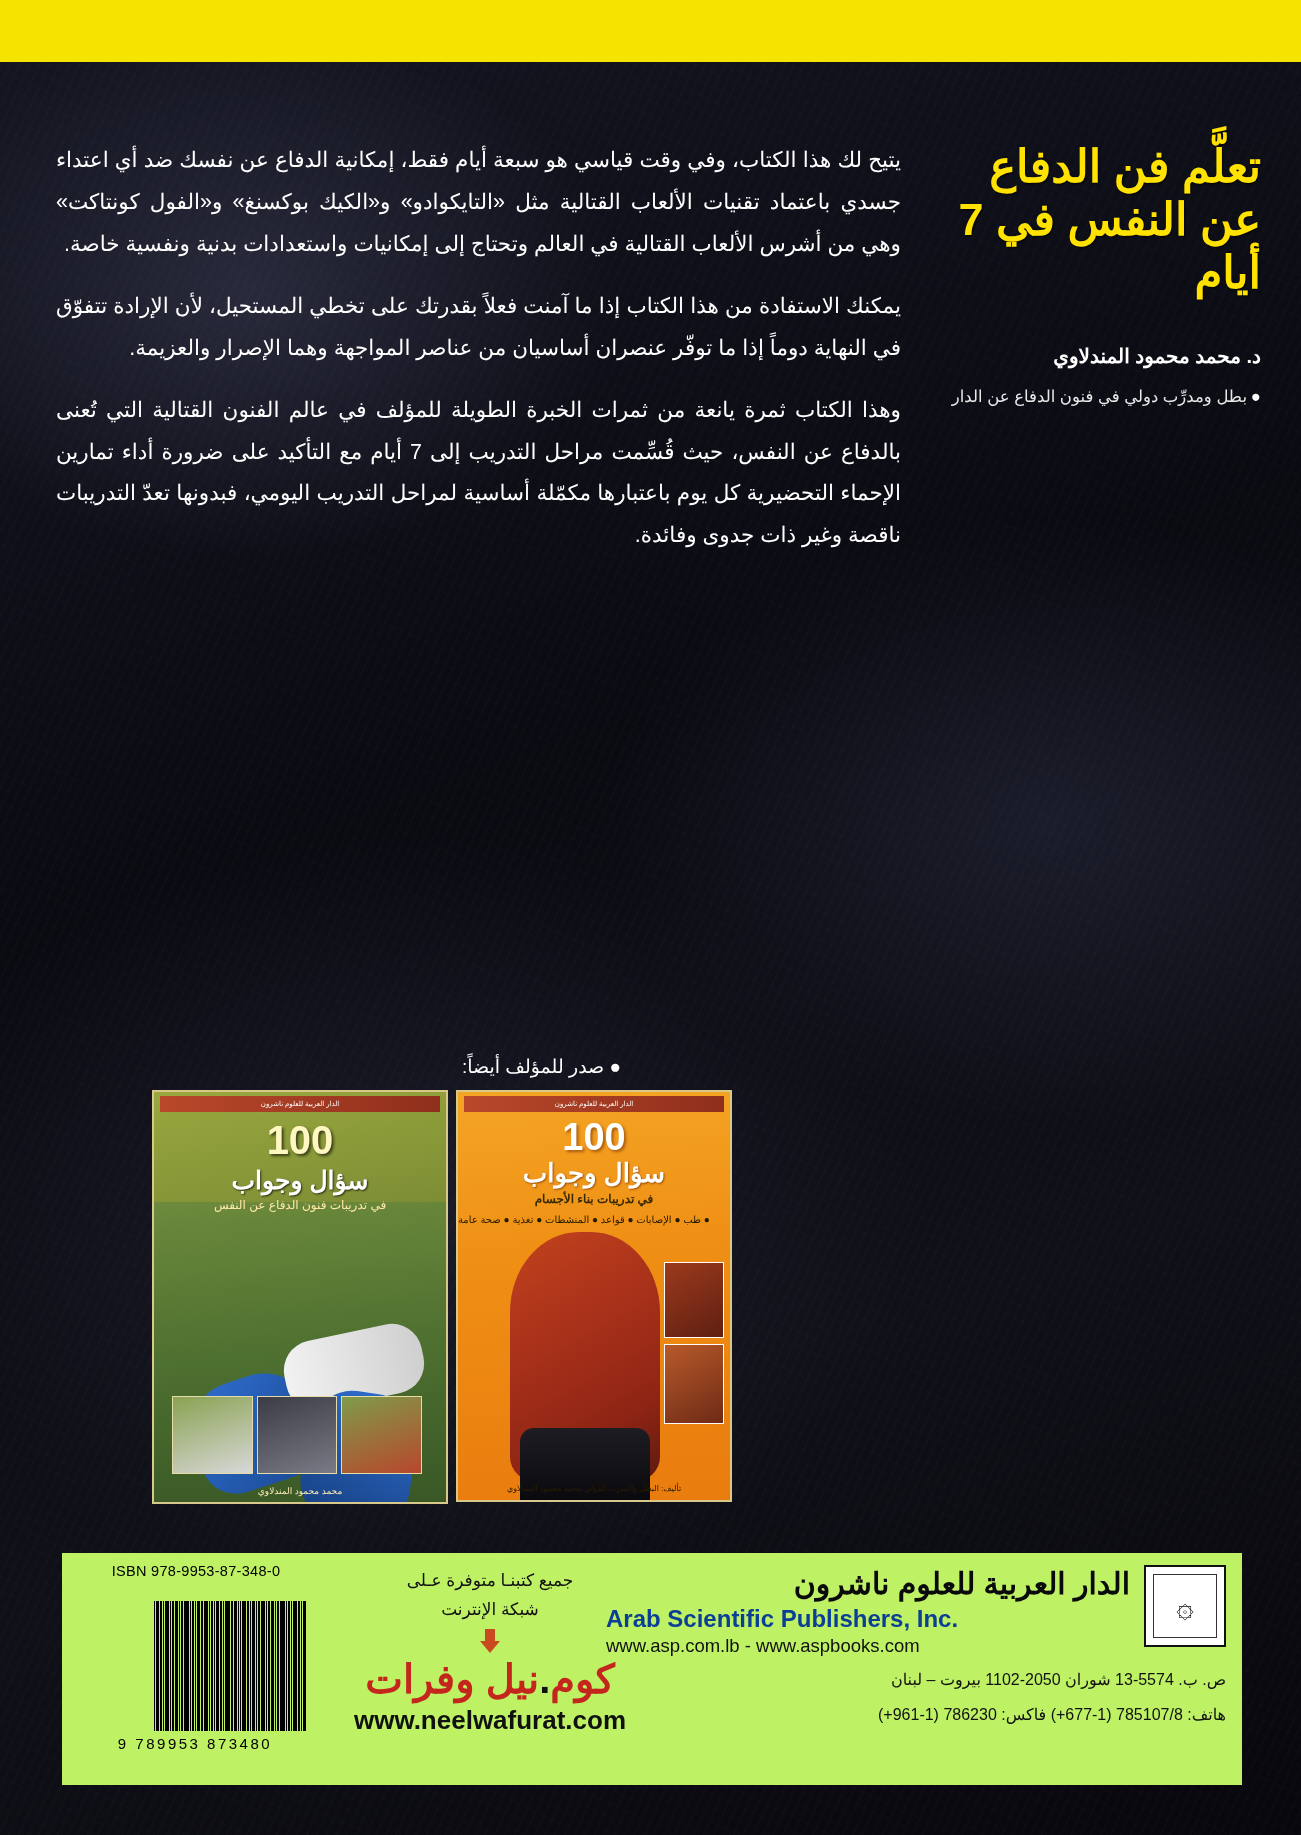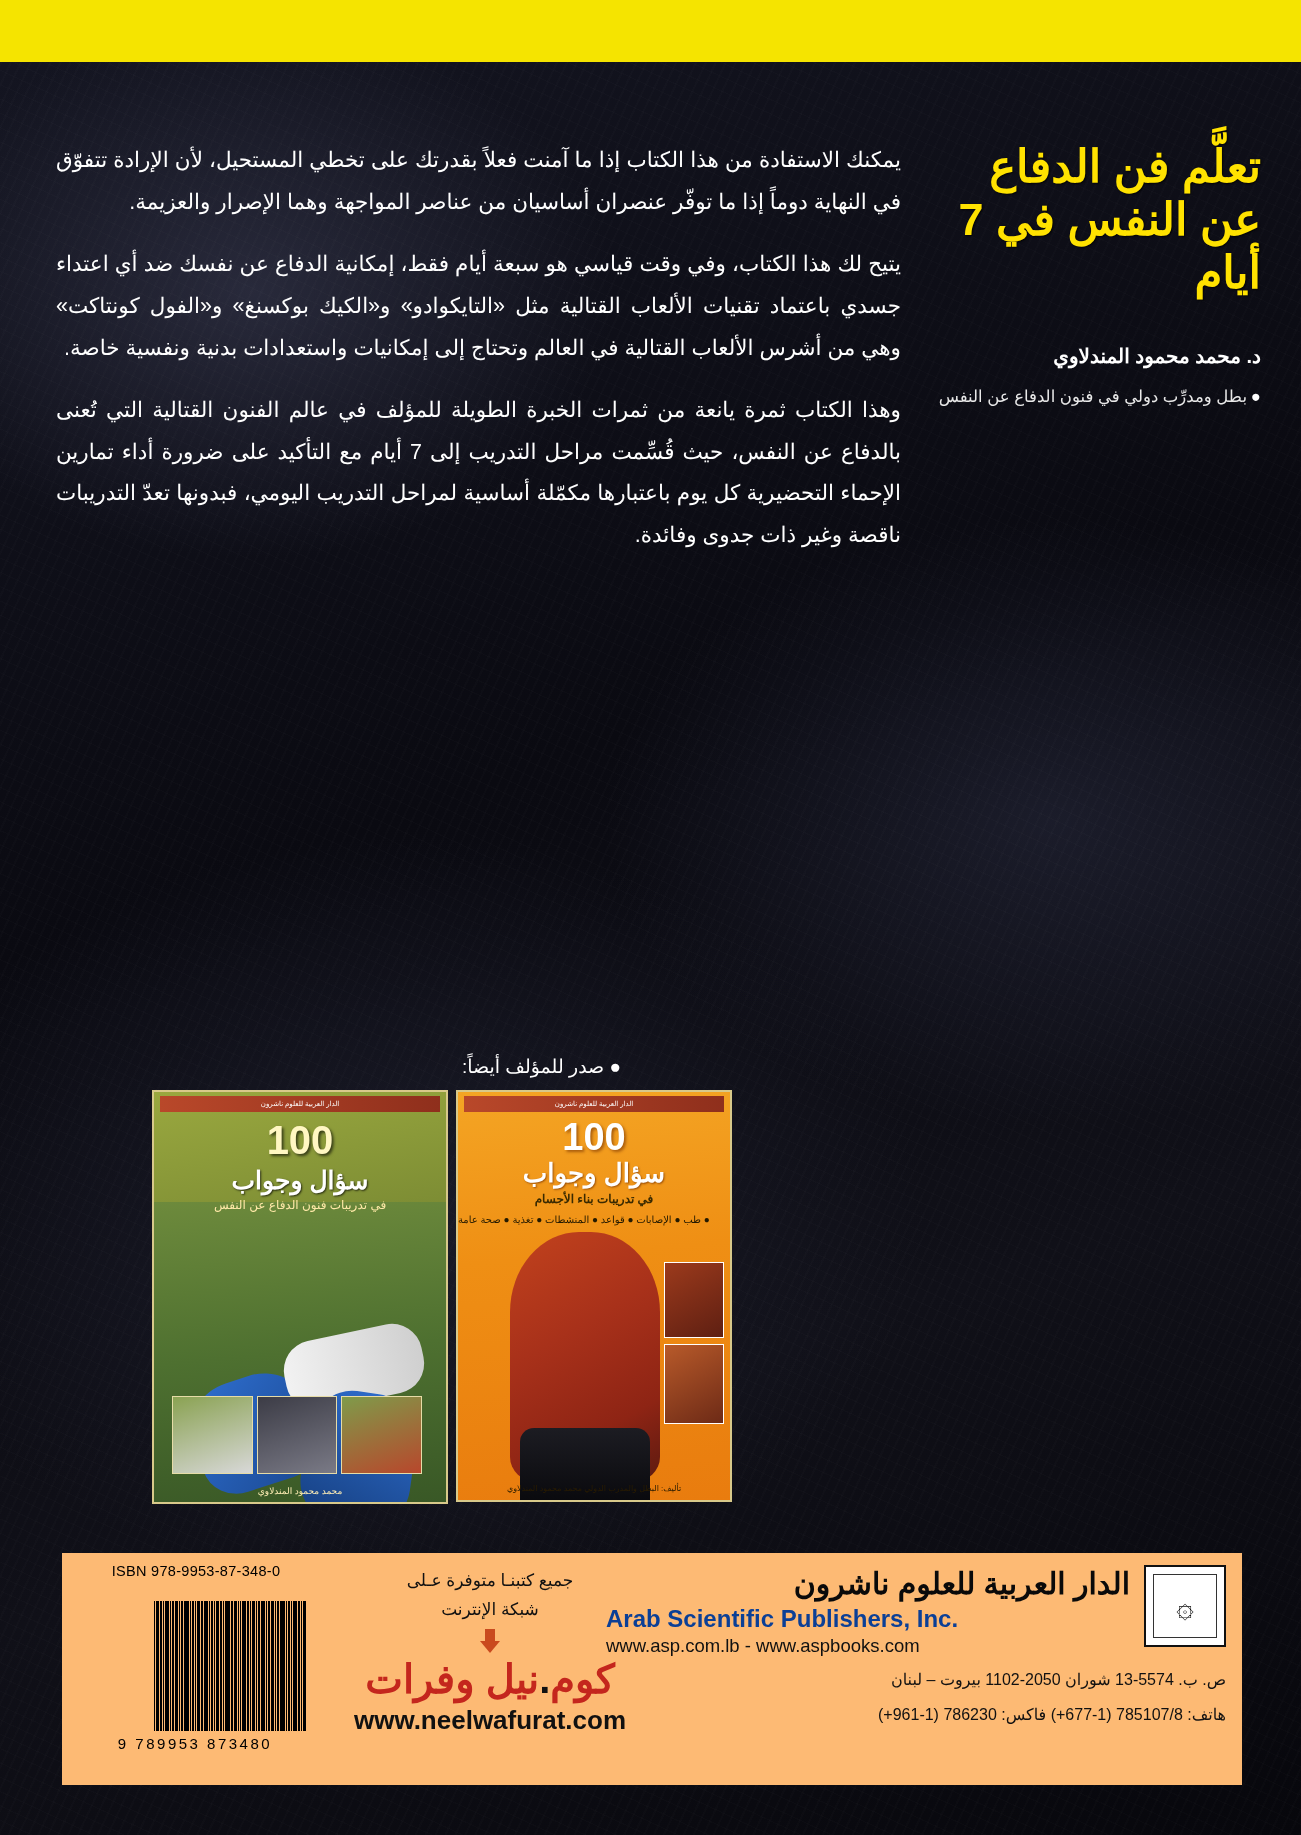--- a/index.html
+++ b/index.html
@@ -218,21 +218,21 @@
     text-align: center; color: #2a1c00; font-size: 8px; line-height: 1.4;
   }
 
   
   .footer {
     position: absolute;
     left: 62px;
     top: 1553px;
     width: 1180px;
     height: 232px;
-    background: #fdba74;
+    background: #bef264;
   }
   .isbn-box {
     position: absolute;
     left: 14px; top: 10px;
     width: 240px; height: 212px;
   }
   .isbn-text {
     font-size: 14.5px;
     color: #000;
     text-align: center;
@@ -362,28 +362,28 @@
 
   <div class="top-band"></div>
   <div class="body-bg"></div>
 
   <div class="title-block">
     <div class="book-title">تعلَّم فن الدفاع عن النفس في 7 أيام</div>
     <div class="author">د. محمد محمود المندلاوي</div>
     <div class="author-bullet-wrap">
       <div class="author-bullet">
         <span class="dot">●</span>
-        <span>بطل ومدرِّب دولي في فنون الدفاع عن النفس</span>
+        <span>بطل ومدرِّب دولي في فنون الدفاع عن الدار</span>
       </div>
     </div>
   </div>
 
   <div class="blurb">
+    <p>يتيح لك هذا الكتاب، وفي وقت قياسي هو سبعة أيام فقط، إمكانية الدفاع عن نفسك ضد أي اعتداء جسدي باعتماد تقنيات الألعاب القتالية مثل «التايكوادو» و«الكيك بوكسنغ» و«الفول كونتاكت» وهي من أشرس الألعاب القتالية في العالم وتحتاج إلى إمكانيات واستعدادات بدنية ونفسية خاصة.</p>
     <p>يمكنك الاستفادة من هذا الكتاب إذا ما آمنت فعلاً بقدرتك على تخطي المستحيل، لأن الإرادة تتفوّق في النهاية دوماً إذا ما توفّر عنصران أساسيان من عناصر المواجهة وهما الإصرار والعزيمة.</p>
-    <p>يتيح لك هذا الكتاب، وفي وقت قياسي هو سبعة أيام فقط، إمكانية الدفاع عن نفسك ضد أي اعتداء جسدي باعتماد تقنيات الألعاب القتالية مثل «التايكوادو» و«الكيك بوكسنغ» و«الفول كونتاكت» وهي من أشرس الألعاب القتالية في العالم وتحتاج إلى إمكانيات واستعدادات بدنية ونفسية خاصة.</p>
     <p>وهذا الكتاب ثمرة يانعة من ثمرات الخبرة الطويلة للمؤلف في عالم الفنون القتالية التي تُعنى بالدفاع عن النفس، حيث قُسِّمت مراحل التدريب إلى 7 أيام مع التأكيد على ضرورة أداء تمارين الإحماء التحضيرية كل يوم باعتبارها مكمّلة أساسية لمراحل التدريب اليومي، فبدونها تعدّ التدريبات ناقصة وغير ذات جدوى وفائدة.</p>
   </div>
 
   <div class="also-line">● صدر للمؤلف أيضاً:</div>
 
   <div class="thumbs">
 
     <div class="thumb thumb-a">
       <div class="ta-bg"></div>
       <div class="ta-field">

